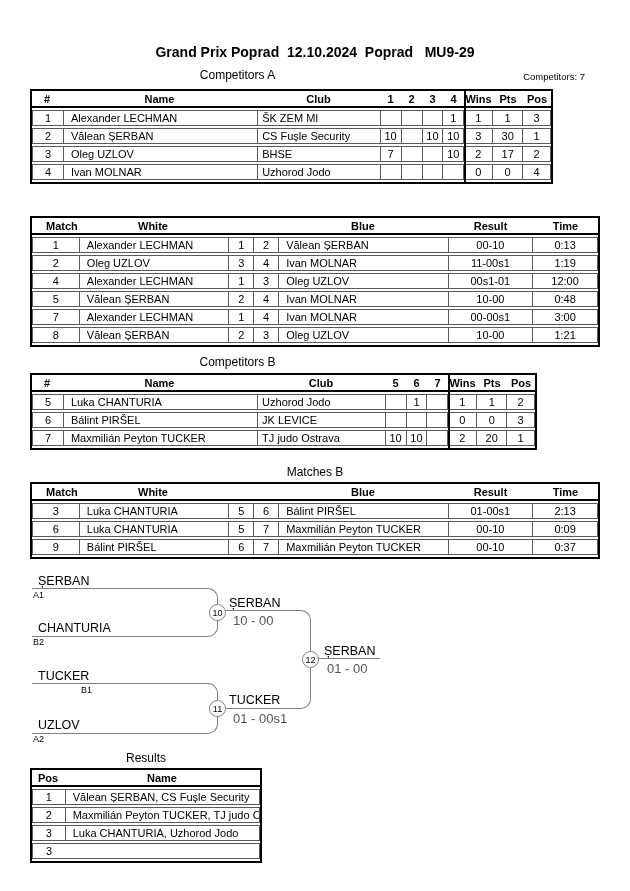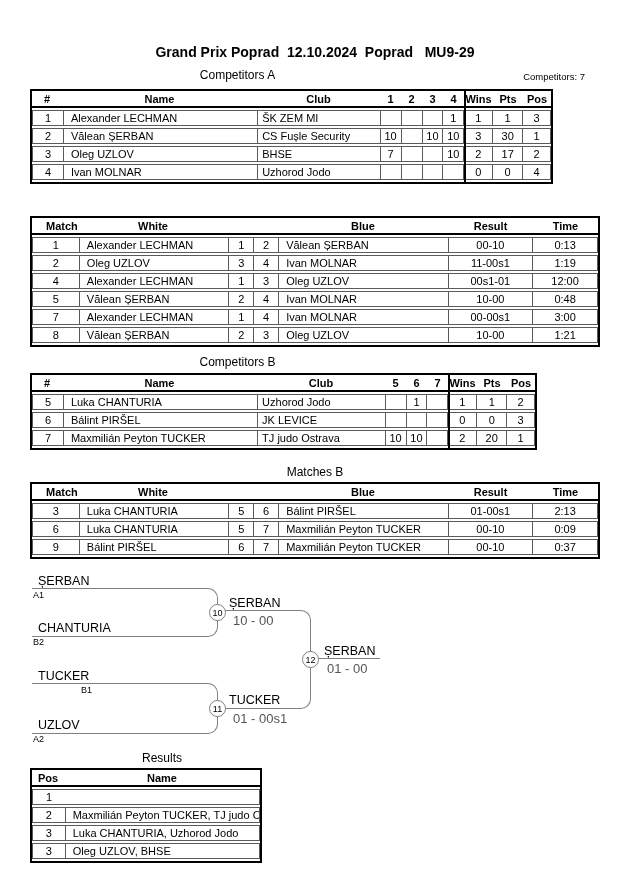--- a/index.html
+++ b/index.html
@@ -315,37 +315,37 @@
   <div class="bk-name" style="left:229px;top:693px;">TUCKER</div>
   <div class="bk-conn-up" style="left:224px;top:659px;width:86px;height:49px;"></div>
   <div class="bk-result" style="left:233px;top:711px;">01 - 00s1</div>
 
   <div class="bk-circle" style="left:302px;top:651px;">12</div>
   <div class="bk-name" style="left:324px;top:644px;">ȘERBAN</div>
   <div class="bk-line" style="left:318px;top:658px;width:62px;"></div>
   <div class="bk-result" style="left:327px;top:661px;text-align:center;">01 - 00</div>
 </div>
 
-<div class="sec-heading" style="left:46px;top:751px;width:232px;">Results</div>
+<div class="sec-heading" style="left:30px;top:751px;width:232px;">Results</div>
 <div class="tbl" style="left:30px;top:768px;width:228px;">
   <div class="thead">
     <div class="c w-rpos">Pos</div>
     <div class="c w-rname">Name</div>
   </div>
   <div>
 
   <div class="trow">
       <div class="c w-rpos">1</div>
+      <div class="c w-rname left">Vălean ȘERBAN, CS Fușle Security</div>
     </div>
       <div class="trow">
       <div class="c w-rpos">2</div>
       <div class="c w-rname left">Maxmilián Peyton TUCKER, TJ judo Ostrava</div>
     </div>
       <div class="trow">
       <div class="c w-rpos">3</div>
       <div class="c w-rname left">Luka CHANTURIA, Uzhorod Jodo</div>
     </div>
       <div class="trow">
       <div class="c w-rpos">3</div>
-      <div class="c w-rname left">Oleg UZLOV, BHSE</div>
     </div>
     </div>
 </div>
 
 </body></html>

